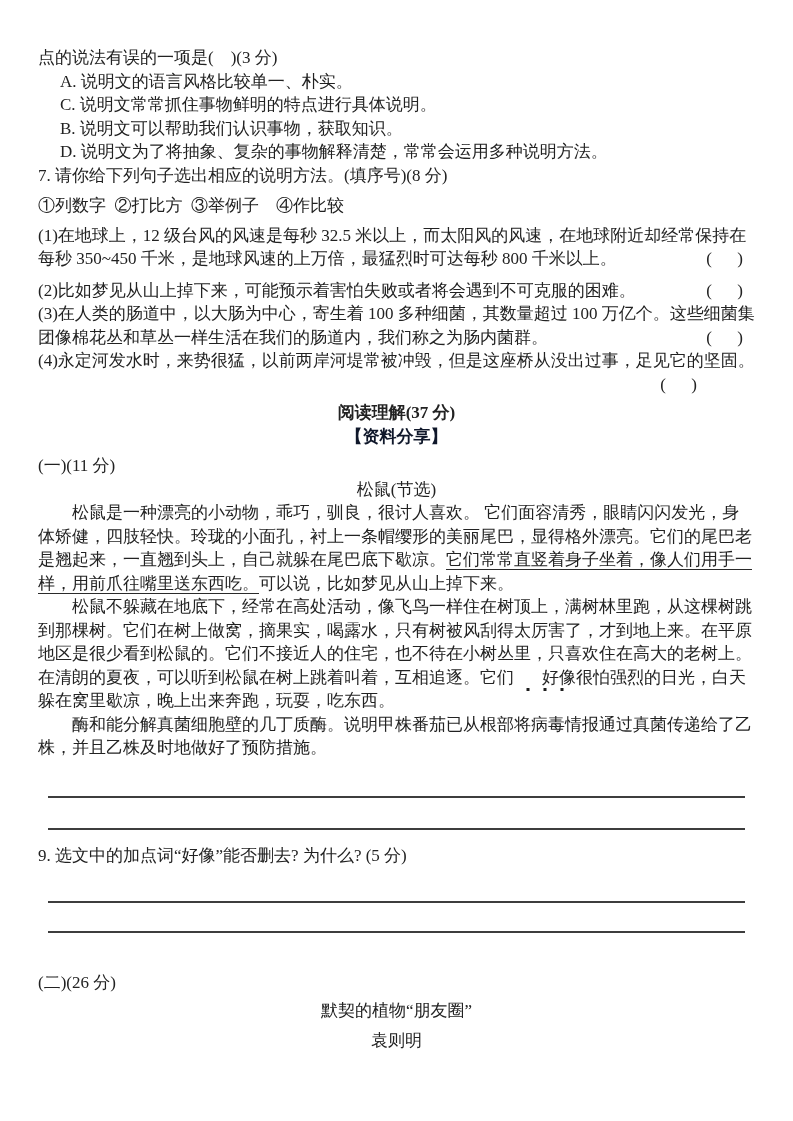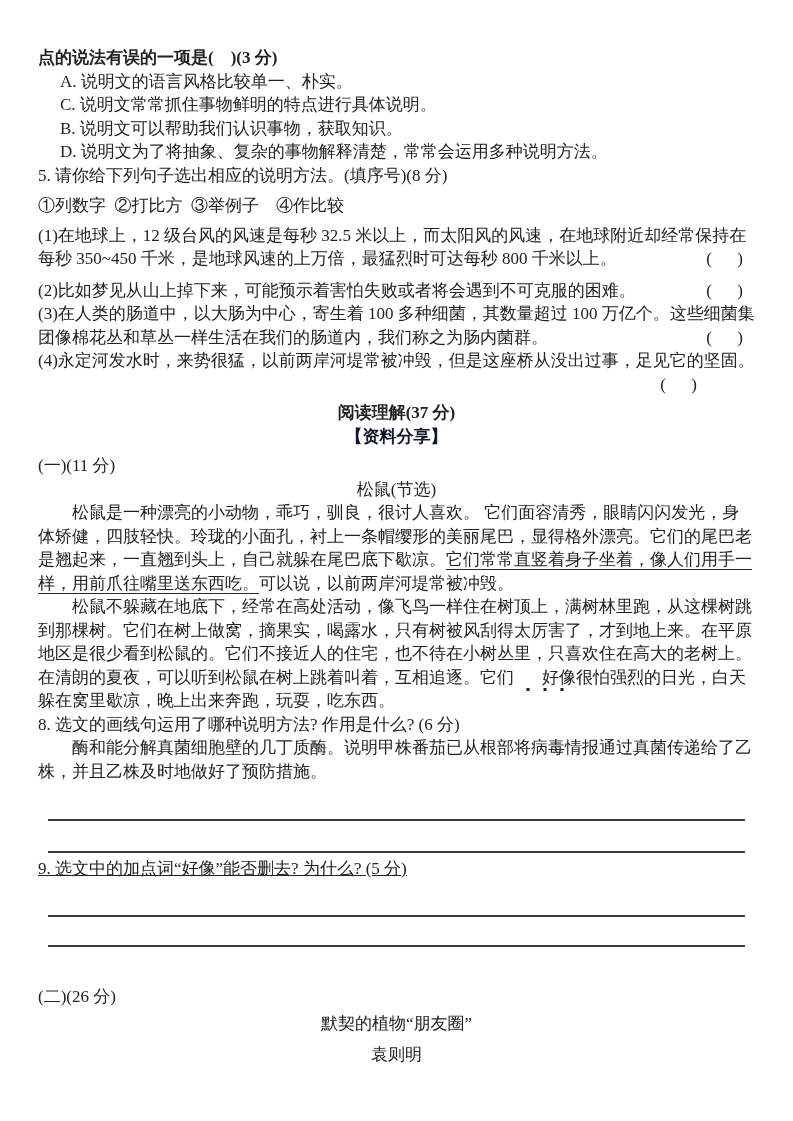--- a/index.html
+++ b/index.html
@@ -3,21 +3,21 @@
 <meta charset="utf-8">
 <style>
   html,body{margin:0;padding:0;background:#ffffff;}
   body{
     width:793px;height:1121px;overflow:hidden;
     font-family:"Liberation Serif","DejaVu Serif",serif;
     color:#222222;
   }
   .page{padding:46px 38px 0 38px;font-size:17px;line-height:23.5px;}
   .line{white-space:pre-wrap;}
-  .stem{white-space:pre;font-weight:bold;}
+  .stem{white-space:pre;}
   .opt{padding-left:22px;}
   .methods{text-align:left;white-space:pre;margin:7px 0 6px 0;}
   .item{margin:0;}
   .item.mt{margin-top:8px;}
   .bracket{float:right;margin-right:12px;white-space:pre;}
   .bracket-line{text-align:right;padding-right:58px;white-space:pre;}
   .center{text-align:center;}
   .bold{font-weight:bold;}
   .blue{color:#0f172a;}
   .sect-title{margin-top:5px;font-family:Liberation Serif, serif;}
@@ -35,37 +35,37 @@
     background-repeat:repeat-x;
     background-position:center bottom;
     padding-bottom:5px;
     padding-left:28px;
   }
   .ansline{border-bottom:2px solid #3d3d3d;margin:0 10px;}
   .ansline.h36{height:36px;}
   .ansline.h30{height:30px;}
   .ansline.h34{height:34px;}
   .ansline.h28{height:28px;}
-  .q9{margin-top:4px;text-decoration:underline;}
+  .q9{margin-top:14px;}
   .part2-label{margin-top:38px;}
   .essay-title{margin-top:4px;}
   .essay-author{margin-top:7px;}
 </style>
 </head>
 <body>
 
 <div class="page">
 
   <div class="line stem">点的说法有误的一项是(    )(3 分)</div>
   <div class="opt">A. 说明文的语言风格比较单一、朴实。</div>
   <div class="opt">C. 说明文常常抓住事物鲜明的特点进行具体说明。</div>
   <div class="opt">B. 说明文可以帮助我们认识事物，获取知识。</div>
   <div class="opt">D. 说明文为了将抽象、复杂的事物解释清楚，常常会运用多种说明方法。</div>
 
-  <div class="line">5. 请你给下列句子选出相应的说明方法。(填序号)(8 分)</div>
+  <div class="line">7. 请你给下列句子选出相应的说明方法。(填序号)(8 分)</div>
   <div class="methods">①列数字  ②打比方  ③举例子    ④作比较</div>
 
   <div class="item">
     <span>(1)在地球上，12 级台风的风速是每秒 32.5 米以上，而太阳风的风速，在地球附近却经常保持在每秒 350~450 千米，是地球风速的上万倍，最猛烈时可达每秒 800 千米以上。</span>
     <span class="bracket">(      )</span>
   </div>
 
   <div class="item mt">
     <span>(2)比如梦见从山上掉下来，可能预示着害怕失败或者将会遇到不可克服的困难。</span>
     <span class="bracket">(      )</span>
@@ -80,25 +80,24 @@
     <span>(4)永定河发水时，来势很猛，以前两岸河堤常被冲毁，但是这座桥从没出过事，足见它的坚固。</span>
   </div>
   <div class="bracket-line">(      )</div>
 
   <div class="center bold sect-title">阅读理解(37 分)</div>
   <div class="center bold blue">【资料分享】</div>
 
   <div class="part-label">(一)(11 分)</div>
   <div class="center">松鼠(节选)</div>
 
-  <p class="prose"><span>松鼠是一种漂亮的小动物，乖巧，驯良，很讨人喜欢。 它们面容清秀，眼睛闪闪发光，身体矫健，四肢轻快。玲珑的小面孔，衬上一条帽缨形的美丽尾巴，显得格外漂亮。它们的尾巴老是翘起来，一直翘到头上，自己就躲在尾巴底下歇凉。</span><span class="u">它们常常直竖着身子坐着，像人们用手一样，用前爪往嘴里送东西吃。</span><span>可以说，以前两岸河堤常被冲毁。</span></p>
+  <p class="prose"><span>松鼠是一种漂亮的小动物，乖巧，驯良，很讨人喜欢。 它们面容清秀，眼睛闪闪发光，身体矫健，四肢轻快。玲珑的小面孔，衬上一条帽缨形的美丽尾巴，显得格外漂亮。它们的尾巴老是翘起来，一直翘到头上，自己就躲在尾巴底下歇凉。</span><span class="u">它们常常直竖着身子坐着，像人们用手一样，用前爪往嘴里送东西吃。</span><span>可以说，比如梦见从山上掉下来。</span></p>
 
   <p class="prose"><span>松鼠不躲藏在地底下，经常在高处活动，像飞鸟一样住在树顶上，满树林里跑，从这棵树跳到那棵树。它们在树上做窝，摘果实，喝露水，只有树被风刮得太厉害了，才到地上来。在平原地区是很少看到松鼠的。它们不接近人的住宅，也不待在小树丛里，只喜欢住在高大的老树上。在清朗的夏夜，可以听到松鼠在树上跳着叫着，互相追逐。它们</span><span class="em-dots">好像</span><span>很怕强烈的日光，白天躲在窝里歇凉，晚上出来奔跑，玩耍，吃东西。</span></p>
 
-  <div class="line">8. 选文的画线句运用了哪种说明方法? 作用是什么? (6 分)</div>
   <p class="prose">酶和能分解真菌细胞壁的几丁质酶。说明甲株番茄已从根部将病毒情报通过真菌传递给了乙株，并且乙株及时地做好了预防措施。</p>
 
   <div class="ansline h36"></div>
   <div class="ansline h30"></div>
 
   <div class="line q9">9. 选文中的加点词“好像”能否删去? 为什么? (5 分)</div>
 
   <div class="ansline h34"></div>
   <div class="ansline h28"></div>
 

